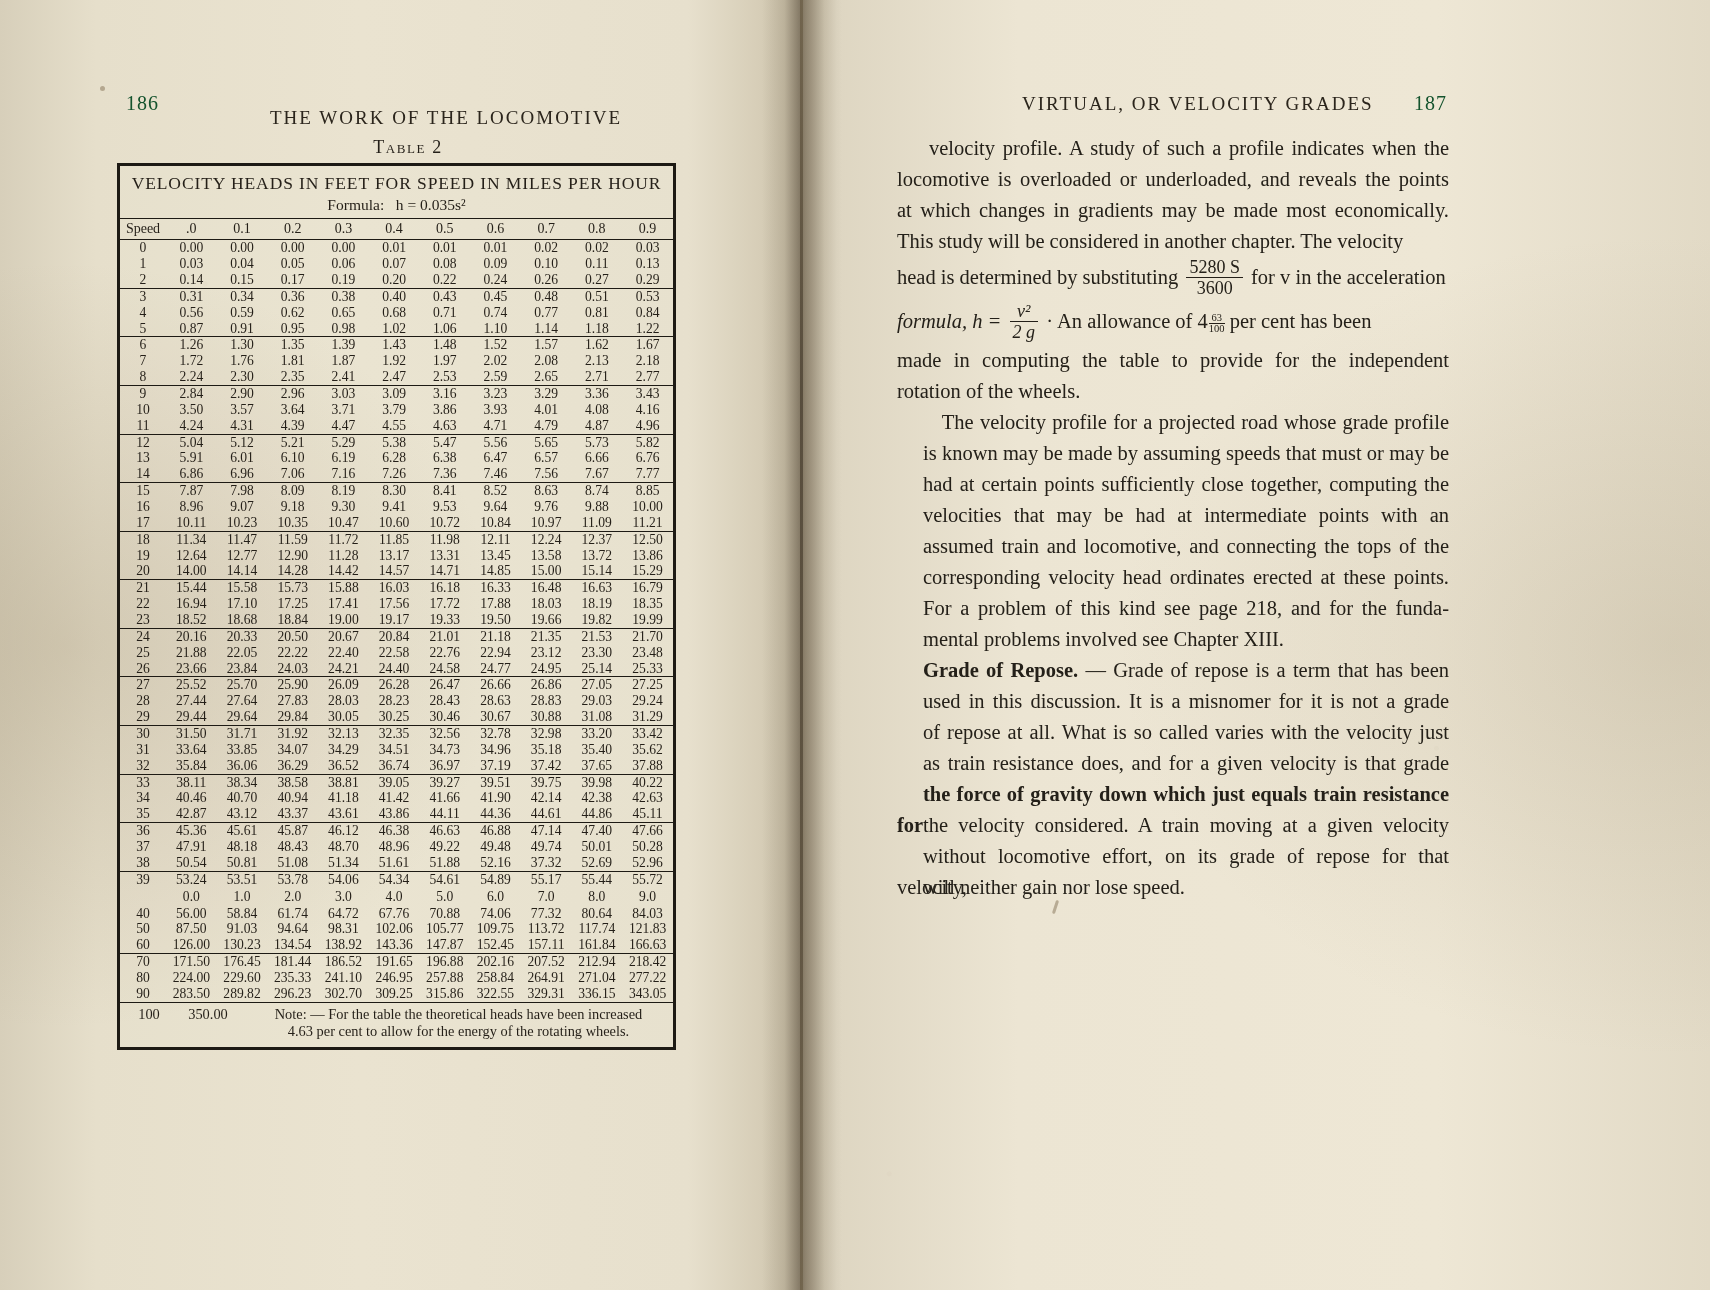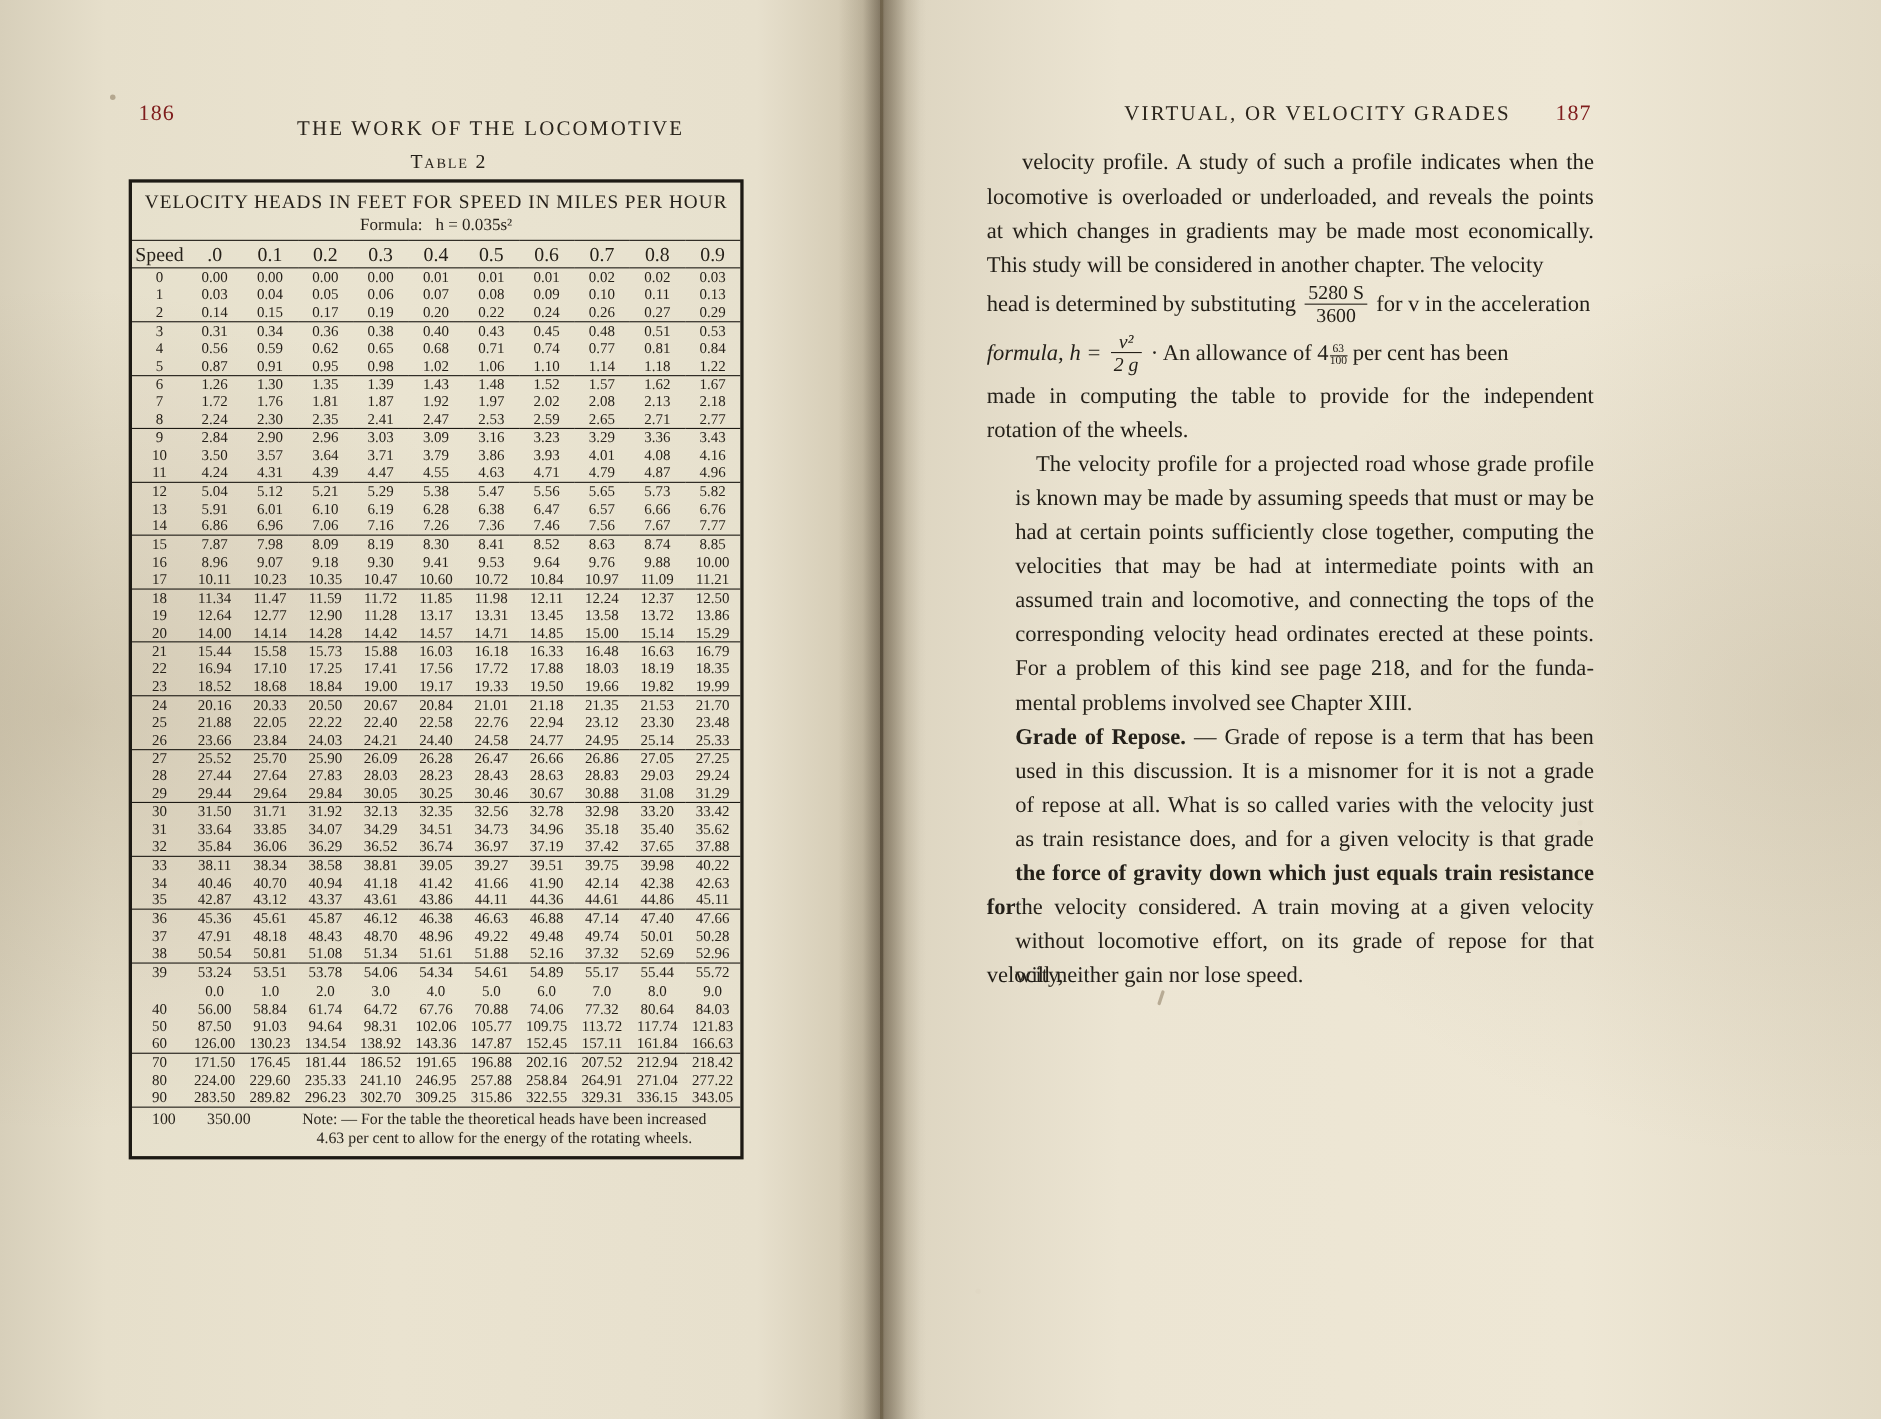--- a/index.html
+++ b/index.html
@@ -90,21 +90,21 @@
     font-variant: small-caps;
     white-space: nowrap;
     color: #2b251c;
   }
   #left-head-title   { left: 270px; top: 107px; }
   #right-head-title  { left: 1022px; top: 93px; }
   .folio {
     position: absolute;
     font-size: 20px;
     letter-spacing: 1px;
-    color: #7f1d1d;
+    color: #14532d;
   }
   #folio-left  { left: 126px; top: 92px; }
   #folio-right { left: 1414px; top: 92px; }
 
   
   #table-caption {
     position: absolute;
     left: 128px;
     top: 137px;
     width: 560px;
@@ -147,21 +147,21 @@
   table.vh th, table.vh td {
     padding: 1px 3px 1px 3px;
     text-align: center;
     border: 0;
     white-space: nowrap;
   }
   table.vh thead th {
     border-top: 1.6px solid #1d1a14;
     border-bottom: 1.6px solid #1d1a14;
     font-weight: normal;
-    font-size: 18px;
+    font-size: 14px;
     padding: 3px 3px 3px 3px;
   }
   th.speed-head { text-align: left; padding-left: 6px; }
   
   td.spd {
     text-align: center;
     width: 40px;
     border-right: 3.4px double #1d1a14;
   }
   td.c0 { border-right: 3.4px double #1d1a14; }

